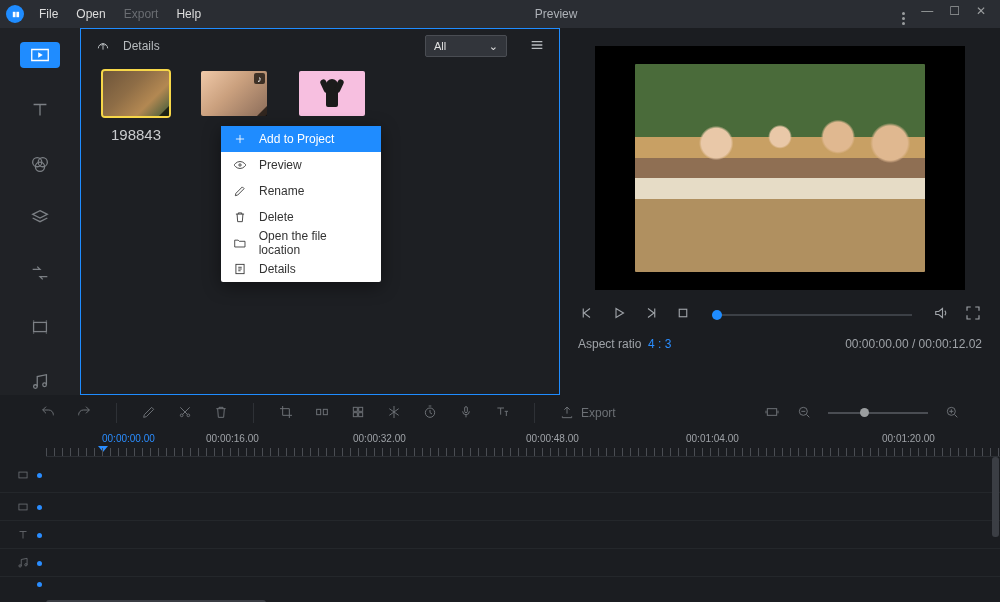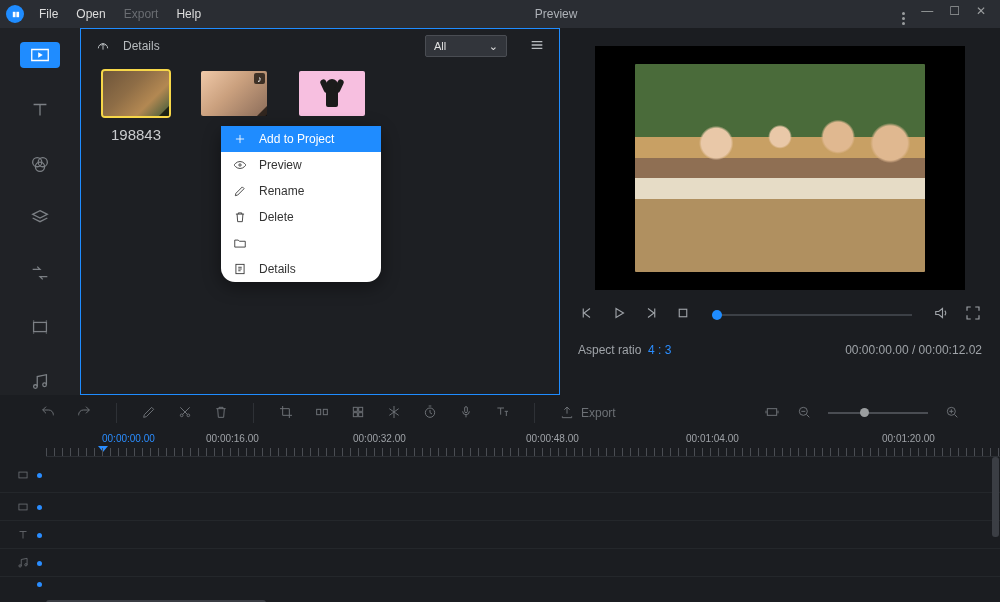--- a/index.html
+++ b/index.html
@@ -66,21 +66,21 @@
   .thumb .img.a{background:linear-gradient(135deg,#6e553a,#8e6d46 40%,#b38852 70%,#3d5a3a);}
   .thumb .img.b{background:linear-gradient(135deg,#f0c9a8,#caa07e 45%,#8c6d5a);}
   .thumb .img.c{background:linear-gradient(180deg,#f7bfe0,#f7bfe0);}
   .thumb .dog{position:absolute;left:50%;top:8px;transform:translateX(-50%);width:12px;height:28px;background:#1b1b1b;border-radius:6px 6px 2px 2px;}
   .thumb .dog::before{content:"";position:absolute;left:-4px;top:0;width:6px;height:14px;background:#1b1b1b;border-radius:3px;transform:rotate(-25deg);}
   .thumb .dog::after{content:"";position:absolute;right:-4px;top:0;width:6px;height:14px;background:#1b1b1b;border-radius:3px;transform:rotate(25deg);}
 
   
   .ctx-menu{
     position:absolute; left:140px; top:97px; width:160px;
-    background:#fff;color:#333;border-radius:14px;
+    background:#fff;color:#333;border-radius:2px;
     box-shadow:0 4px 18px rgba(0,0,0,.45);
     z-index:50;
   }
   .ctx-item{
     height:26px;display:flex;align-items:center;padding:0 12px;gap:12px;
     font-size:12px;cursor:pointer;
   }
   .ctx-item svg{width:14px;height:14px;fill:none;stroke:currentColor;stroke-width:1.5;}
   .ctx-item.hl{background:#1f8cff;color:#fff;}
 
@@ -93,21 +93,21 @@
   .pic::before{content:"";position:absolute;inset:0;background:
      radial-gradient(circle at 28% 38%,#e9c8a8 6%,transparent 7%),
      radial-gradient(circle at 50% 35%,#e9c8a8 5%,transparent 6%),
      radial-gradient(circle at 70% 35%,#e0b890 6%,transparent 7%),
      radial-gradient(circle at 88% 38%,#e0b890 6%,transparent 7%);}
 
   .transport{display:flex;align-items:center;gap:14px;margin-top:14px;color:#9fa3a8;}
   .t-btn svg{width:18px;height:18px;fill:none;stroke:currentColor;stroke-width:1.5;}
   .t-slider{flex:1;height:2px;background:#3c4046;position:relative;margin:0 6px;}
   .t-slider .dot{position:absolute;left:0;top:-4px;width:10px;height:10px;border-radius:50%;background:#1f8cff;}
-  .info-row{display:flex;justify-content:space-between;margin-top:18px;color:#9fa3a8;font-size:12px;}
+  .info-row{display:flex;justify-content:space-between;margin-top:12px;color:#9fa3a8;font-size:12px;}
   .aspect .val{color:#2a8dff;}
 
   
   .toolbar{height:36px;background:#1b1d21;display:flex;align-items:center;padding:0 40px;gap:20px;color:#6c7075;}
   .toolbar .sep{width:1px;height:20px;background:#2e3136;margin:0 4px;}
   .toolbar svg{width:16px;height:16px;fill:none;stroke:currentColor;stroke-width:1.5;}
   .toolbar .export-grp{display:flex;align-items:center;gap:6px;}
   .toolbar .right{margin-left:auto;display:flex;align-items:center;gap:16px;}
   .zoom-slider{width:100px;height:2px;background:#4a4d53;position:relative;}
   .zoom-slider .dot{position:absolute;left:32px;top:-4px;width:9px;height:9px;border-radius:50%;background:#9a9d9f;}
@@ -273,20 +273,21 @@
       <div class="ctx-item">
         <svg viewBox="0 0 24 24">
             <path d="M5 7h14M9 7V5h6v2m-8 0l1 13h8l1-13"></path>
           </svg>
         <span>Delete</span>
       </div>
       <div class="ctx-item">
         <svg viewBox="0 0 24 24">
             <path d="M3 7h6l2 2h10v10H3z"></path>
           </svg>
+        <span>Open the file location</span>
       </div>
       <div class="ctx-item">
         <svg viewBox="0 0 24 24">
             <rect x="5" y="4" width="14" height="16"></rect>
             <path d="M9 9h6M9 12h6M9 15h4"></path>
           </svg>
         <span>Details</span>
       </div>
     </div>
   </div>

